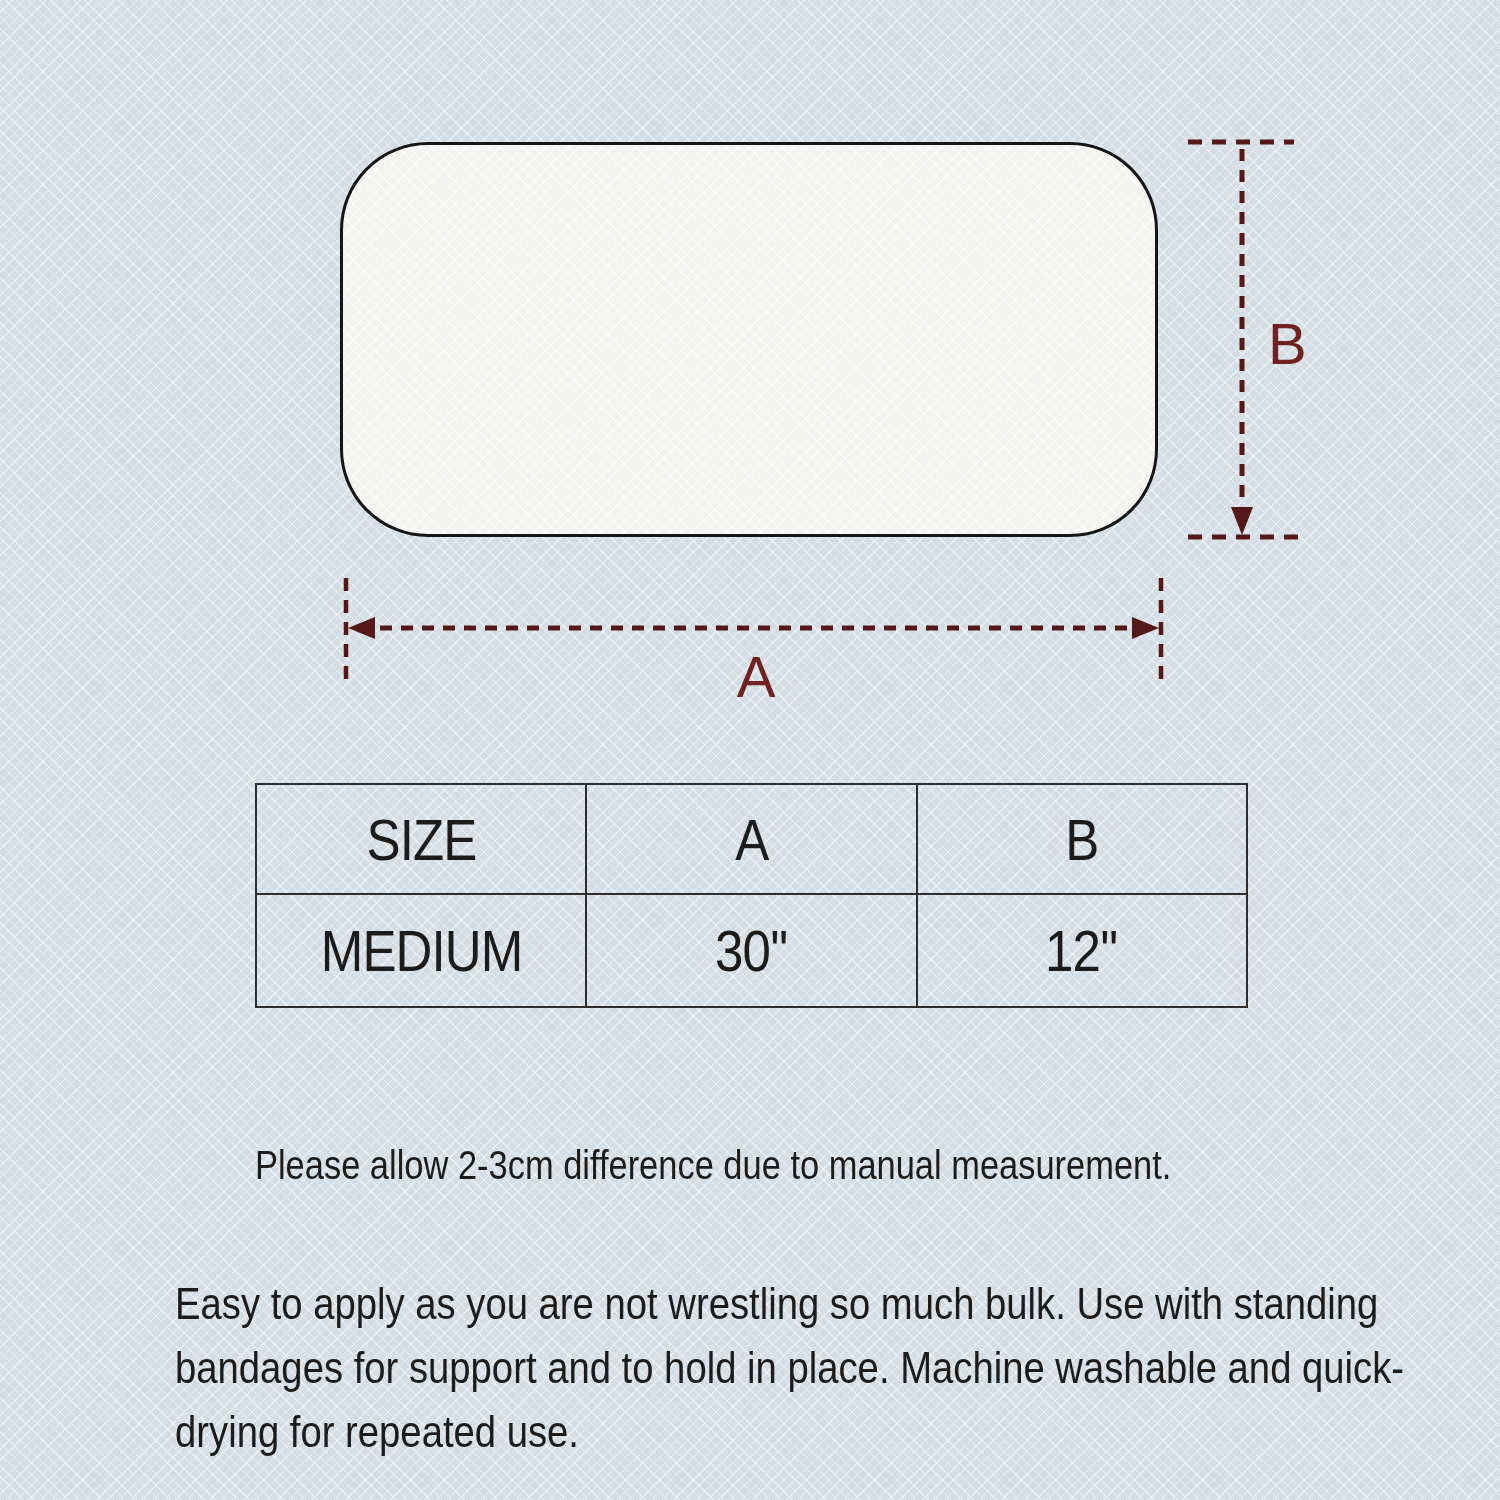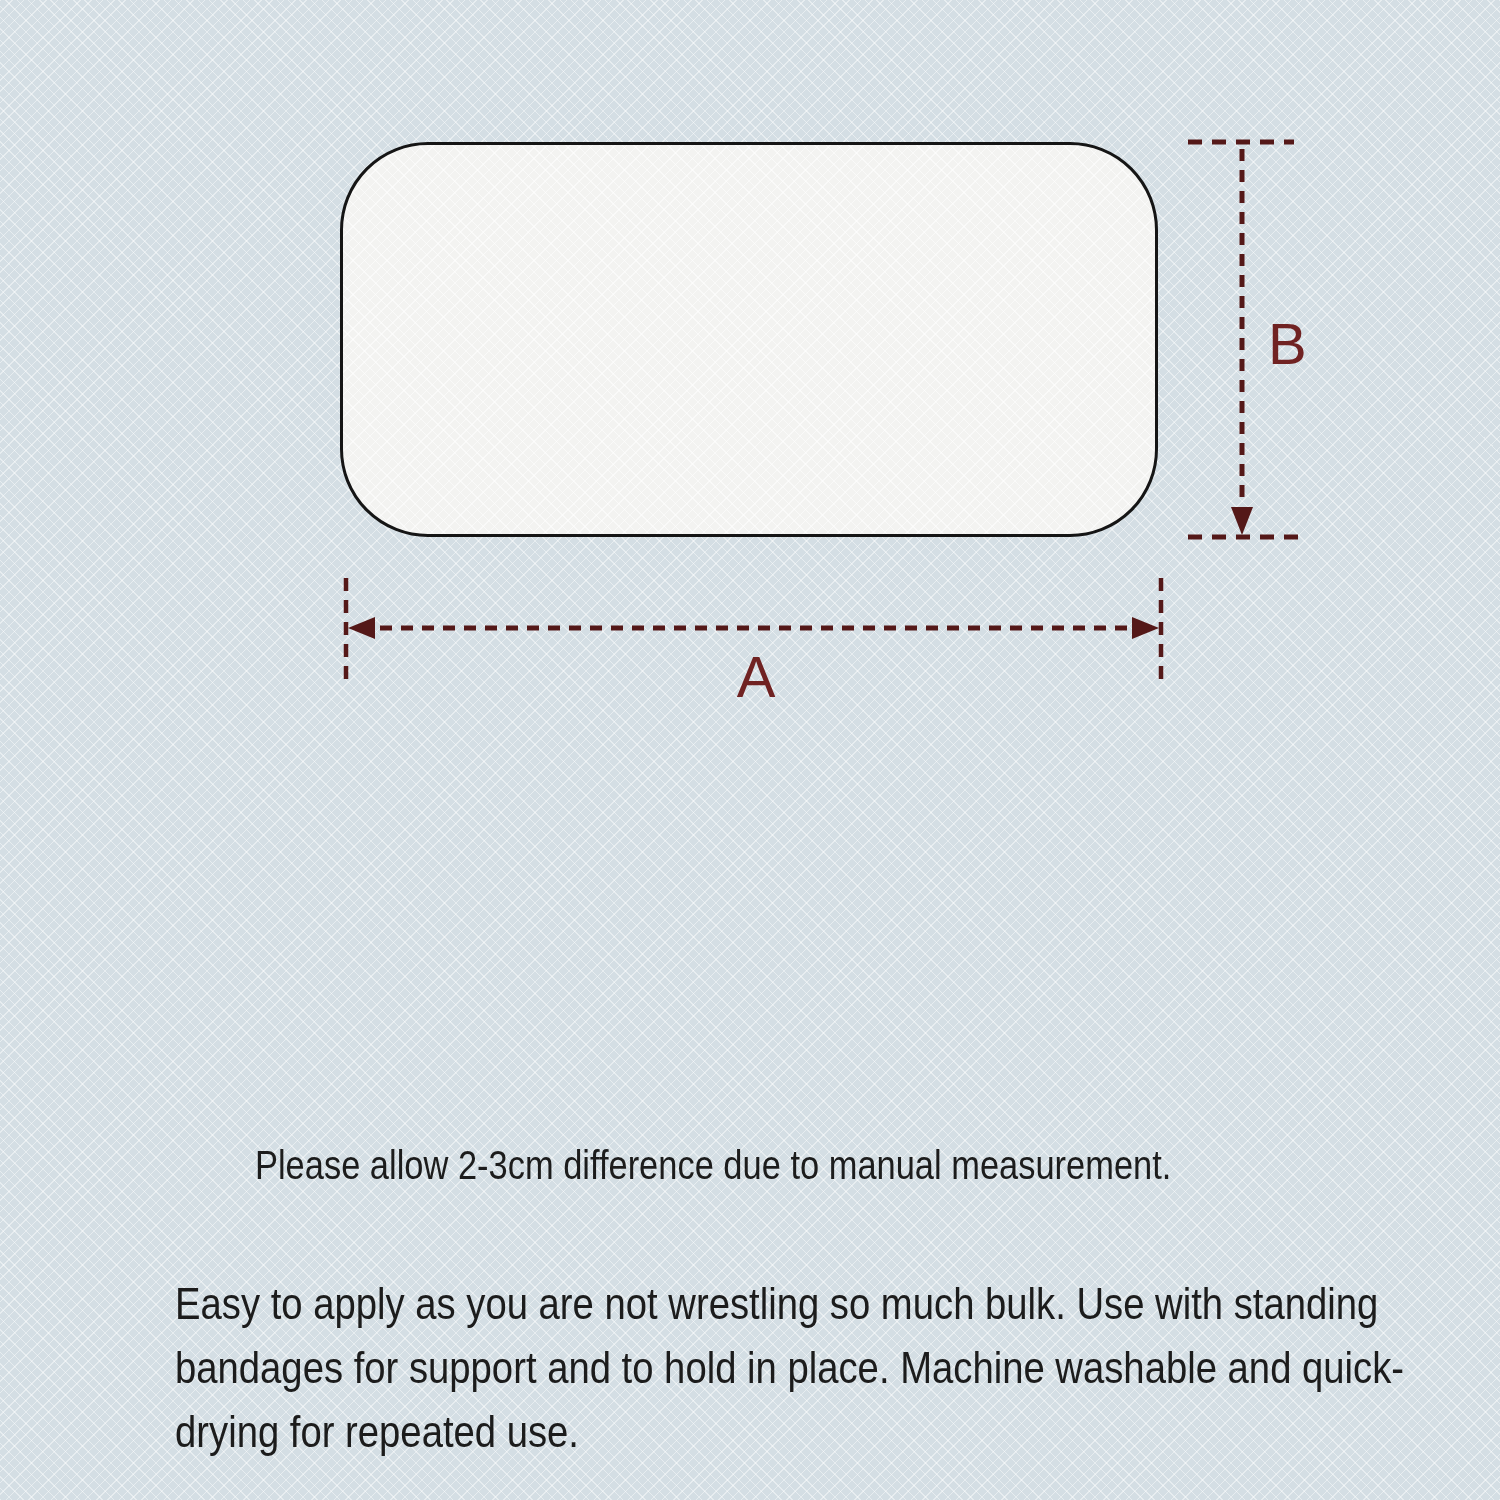--- a/index.html
+++ b/index.html
@@ -81,20 +81,42 @@
     <line class="dim-dash dash-ext" x1="1188" y1="537" x2="1308" y2="537"></line>
     <line class="dim-dash dash-main" x1="1242" y1="149" x2="1242" y2="502"></line>
     <polygon class="dim-arrow" points="1242,535 1231,507 1253,507"></polygon>
   </svg>
 
   <div class="dim-label" id="label-a">A</div>
   <div class="dim-label" id="label-b">B</div>
 
   <table class="size-table">
     <tbody>
+      <tr class="hrow">
+        <th>
+          <span class="cell-inner">SIZE</span>
+        </th>
+        <th>
+          <span class="cell-inner">A</span>
+        </th>
+        <th>
+          <span class="cell-inner">B</span>
+        </th>
+      </tr>
+      <tr class="drow">
+        <td>
+          <span class="cell-inner">MEDIUM</span>
+        </td>
+        <td>
+          <span class="cell-inner">30''</span>
+        </td>
+        <td>
+          <span class="cell-inner">12''</span>
+        </td>
+      </tr>
     </tbody>
   </table>
 
   <div class="note">Please allow 2-3cm difference due to manual measurement.</div>
 
   <div class="desc">Easy to apply as you are not wrestling so much bulk. Use with standing bandages for support and to hold in place. Machine washable and quick-drying for repeated use.</div>
 
 </div>
 
 </body></html>

